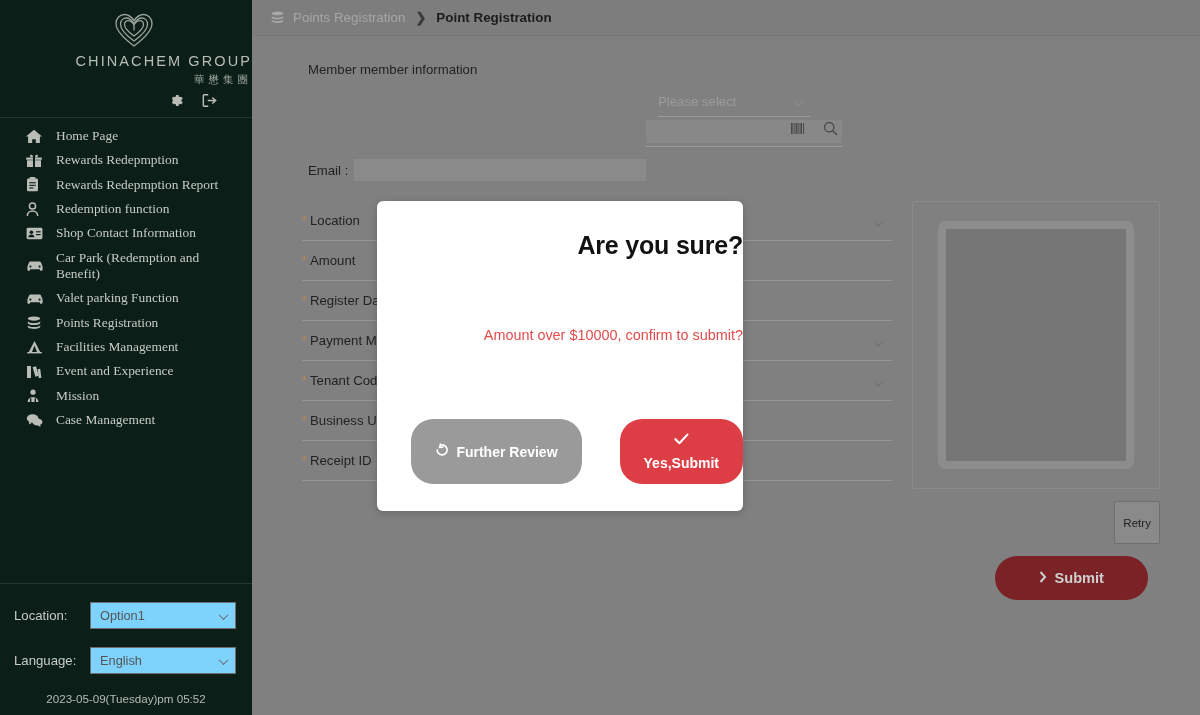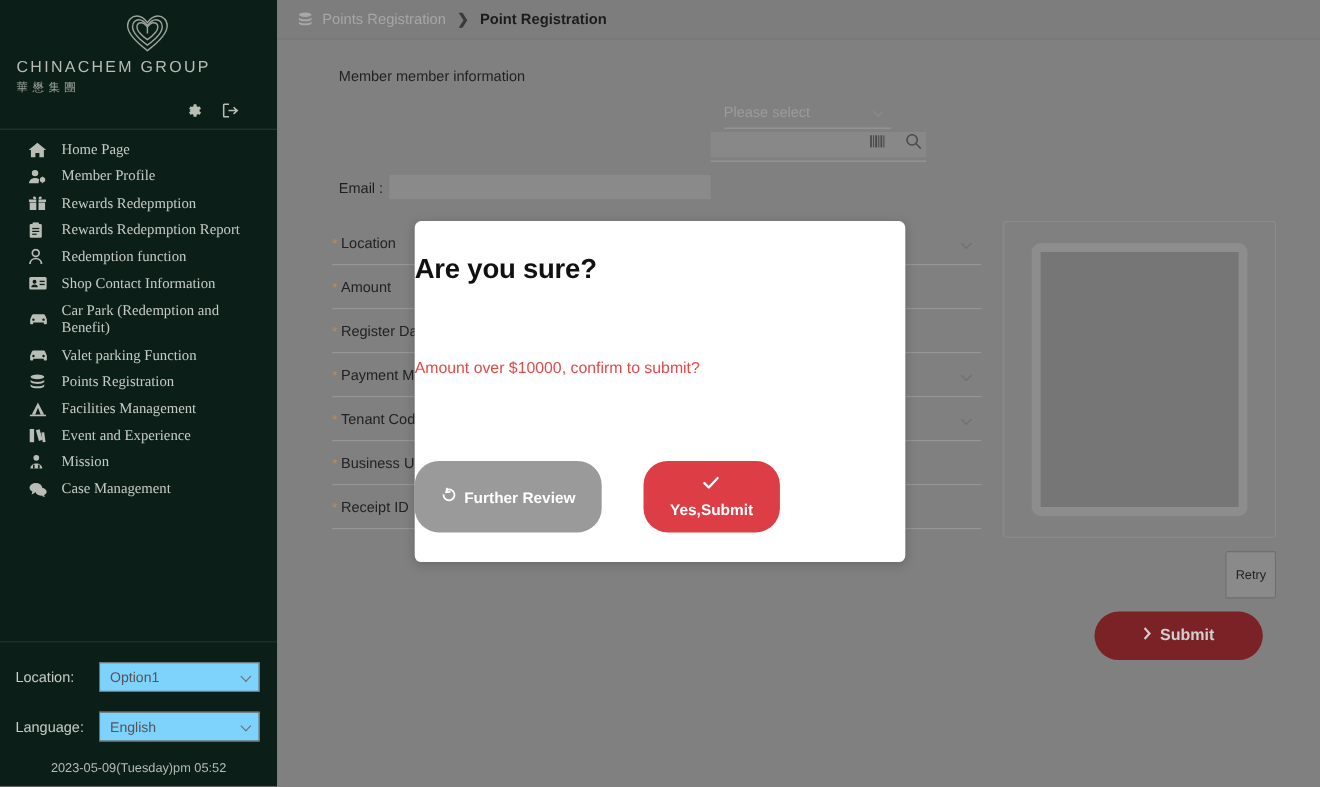--- a/index.html
+++ b/index.html
@@ -12,21 +12,21 @@
   #app { position: relative; width: 1200px; height: 715px; }
 
   
   #sidebar {
     position: absolute; left: 0; top: 0;
     width: 252px; height: 715px;
     background: #0b1f18;
     color: #c9ccc9;
     display: flex; flex-direction: column;
   }
-  #brand { padding: 10px 0 0 15px; text-align: left; }
+  #brand { padding: 10px 0 0 15px; text-align: right; }
   #logo-mark { display: block; margin: 0 auto; }
   #brand-name {
     font-size: 14.5px; letter-spacing: 2.1px; color: #b9bdb6;
     margin-top: 3px; font-weight: 400;
   }
   #brand-cn {
     font-size: 10.5px; letter-spacing: 4px; color: #9ca39a; margin-top: 4px;
   }
   #brand-actions {
     display: flex; justify-content: flex-end; gap: 18px;
@@ -171,24 +171,24 @@
   #submit-btn {
     background: #7a2226; color: #cfcfcf; border: none; border-radius: 24px;
     font-size: 14.6px; font-weight: bold; padding: 14px 44px; cursor: pointer;
     display: flex; align-items: center; gap: 8px;
     font-family: "Liberation Sans", sans-serif;
   }
 
   
   #modal {
     position: absolute; left: 377px; top: 201px;
-    width: 446px; height: 310px;
+    width: 366px; height: 310px;
     background: #fff; border-radius: 6px;
     box-shadow: 0 2px 10px rgba(0,0,0,0.18);
-    display: flex; flex-direction: column; align-items: flex-start;
+    display: flex; flex-direction: column; align-items: flex-end;
   }
   #modal-title {
     font-size: 25px; font-weight: bold; color: #111;
     margin-top: 30px; letter-spacing: -0.2px;
   }
   #modal-text {
     font-size: 14.4px; color: #e24a4a; margin-top: 67px; text-align: center;
   }
   #modal-buttons {
     display: flex; gap: 38px; margin-top: 76px;
@@ -238,31 +238,20 @@
     <div id="divider-top"></div>
 
     <ul id="menu">
       <li class="menu-item">
         <span class="menu-icon">
           <svg width="16" height="15" viewBox="0 0 16 15" fill="#b9bdb6">
               <path d="M8 .8L0 7.4h2.1V14h4.1v-3.8h3.6V14h4.1V7.4H16z"></path>
             </svg>
         </span>
         <span class="menu-label">Home Page</span>
-      </li>
-      <li class="menu-item">
-        <span class="menu-icon">
-          <svg width="17" height="15" viewBox="0 0 18 15" fill="#b9bdb6">
-              <circle cx="6.2" cy="4.2" r="3.1"></circle>
-              <path d="M.4 14c0-3.2 2.6-5.2 5.8-5.2 1.5 0 2.9.4 3.9 1.2L9.6 14z"></path>
-              <circle cx="13.4" cy="10.6" r="2.6"></circle>
-              <path d="M13.4 7.1l.8 1.2h-1.6zM13.4 14.1l-.8-1.2h1.6z"></path>
-            </svg>
-        </span>
-        <span class="menu-label">Member Profile</span>
       </li>
       <li class="menu-item">
         <span class="menu-icon">
           <svg width="16" height="14" viewBox="0 0 16 14" fill="#b9bdb6">
               <path d="M1 6.2h14V13H1zM.2 3.4h15.6v2.3H.2z"></path>
               <path d="M7.3 2.4c-.8-1.5-2-2-2.8-1.5-.9.5-.6 1.9 1 2.5zM8.7 2.4c.8-1.5 2-2 2.8-1.5.9.5.6 1.9-1 2.5z"></path>
               <rect x="7" y="1.6" width="2" height="12" fill="#0b1f18"></rect>
             </svg>
         </span>
         <span class="menu-label">Rewards Redepmption</span>

